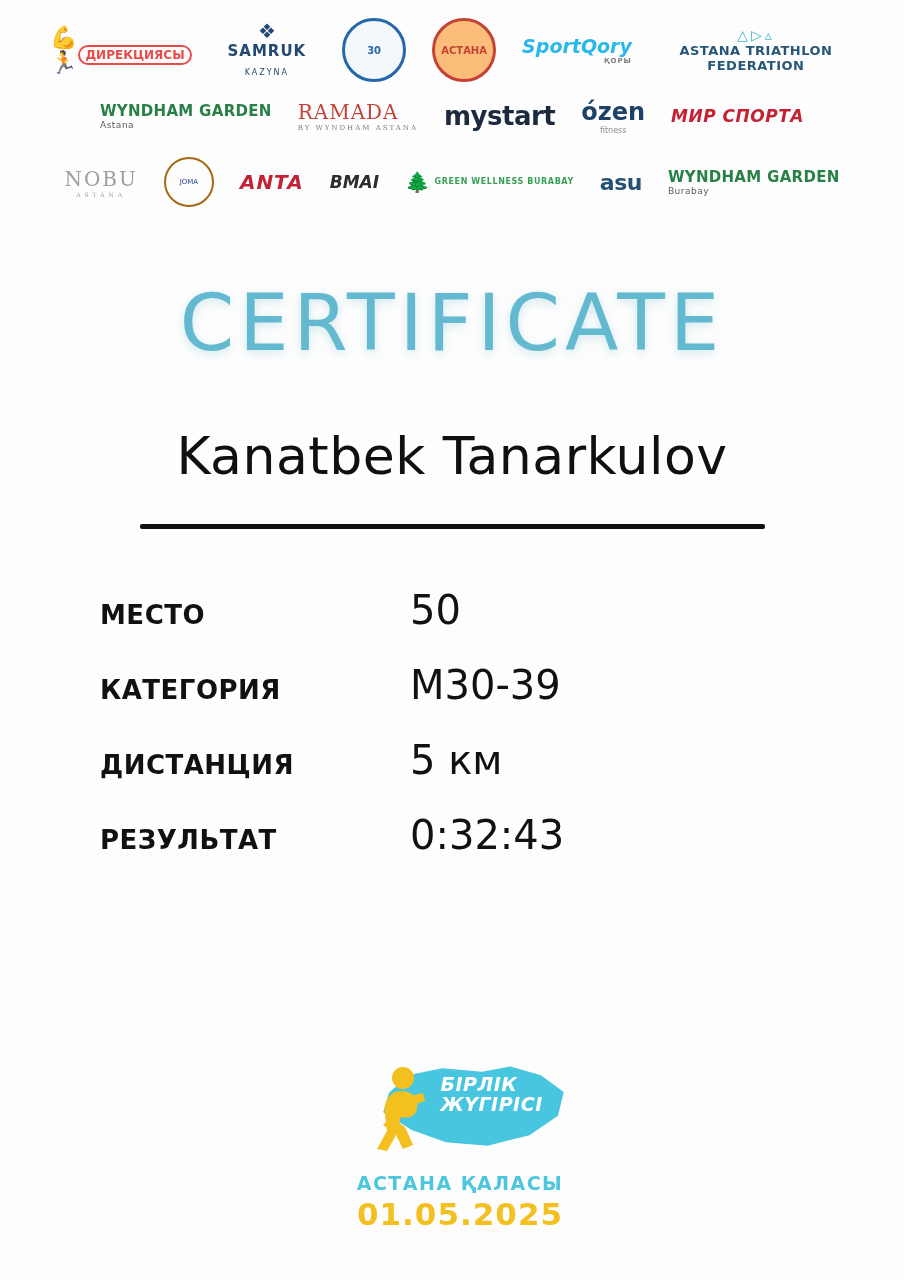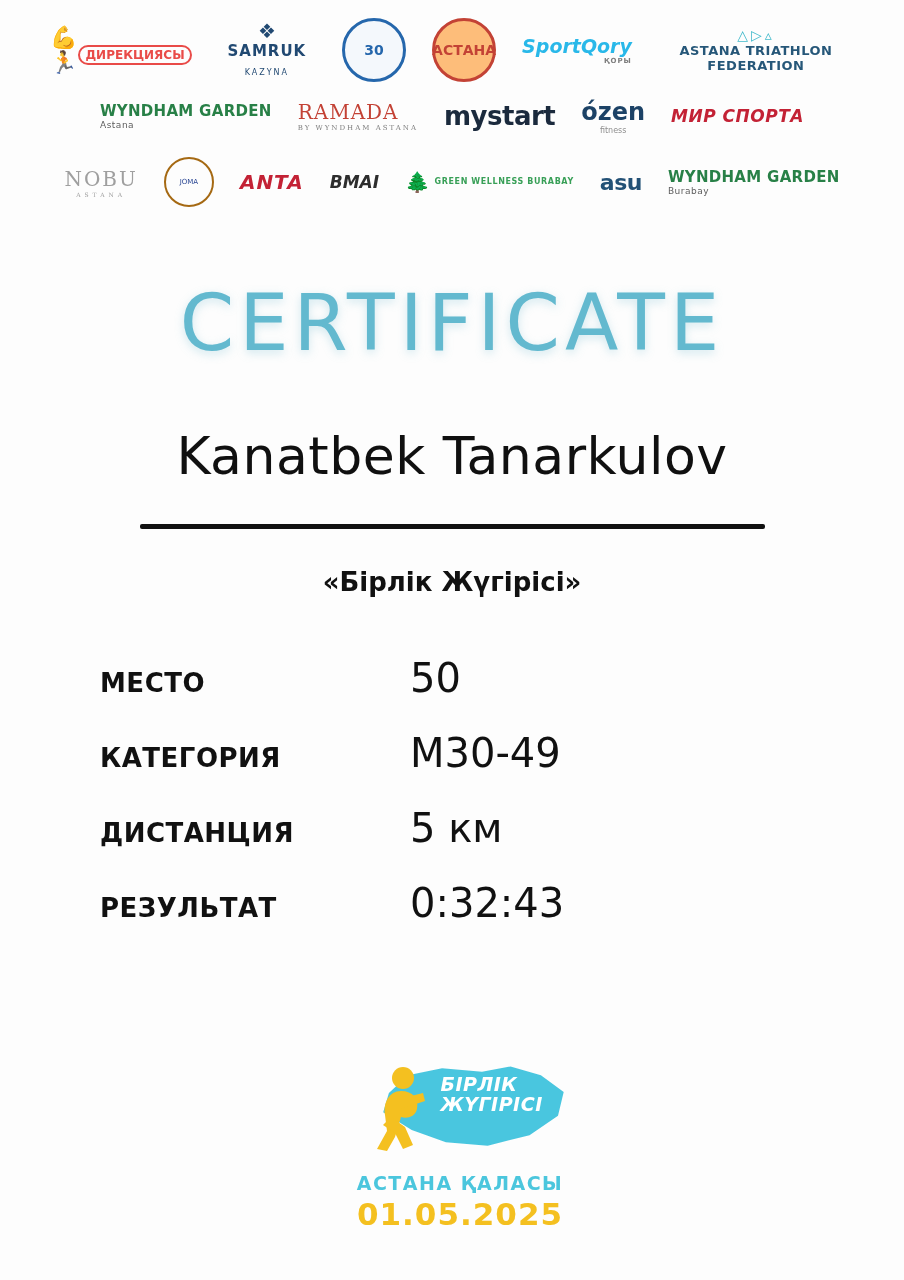--- a/index.html
+++ b/index.html
@@ -58,21 +58,21 @@
     border: 2px solid #e8423f; border-radius: 12px; padding: 1px 5px; margin-top: 9px;
   }
   .sp-samruk { text-align:center; color:#16406b; }
   .sp-samruk .ico { font-size: 20px; display:block; line-height: 1; }
   .sp-samruk .t1 { font-weight: bold; font-size: 15px; letter-spacing: 1px; text-align: center; }
   .sp-samruk .t2 { font-size: 8px; letter-spacing: 2px; }
 
   .seal {
     width: 58px; height: 58px; border-radius: 50%;
     border: 3px solid #1a5fa8; display: flex; align-items: center;
-    justify-content: center; color: #1a5fa8; font-size: 14px;
+    justify-content: center; color: #1a5fa8; font-size: 10px;
     font-weight: bold; text-align: left; background: #f4f8fc;
   }
   .seal.red {
     border-color: #c0392b; color: #c0392b; background: #fdba74;
   }
   .sp-sportqory { color: #1eb5e8; font-weight: bold; font-style: italic; font-size: 19px; }
   .sp-sportqory .sub { display:block; font-size: 7px; font-style: normal; color:#777; letter-spacing: 1px; text-align:right;}
   .sp-triathlon { color: #1b4f72; font-size: 10px; font-weight: bold; letter-spacing: 1.5px; line-height: 1.25; text-align:center;}
   .sp-triathlon .shapes { color: #37b6c8; font-size: 14px; letter-spacing: 3px; display:block; }
 
@@ -317,30 +317,29 @@
         </div>
       </div>
     </div>
   </div>
 
   <div class="title">CERTIFICATE</div>
 
   <div class="name">Kanatbek Tanarkulov</div>
   <div class="divider"></div>
 
-  <div class="event">«Бірлік Жүгірісі»</div>
 
   <div class="results">
     <div class="result-row">
       <div class="result-label">МЕСТО</div>
       <div class="result-value">50</div>
     </div>
     <div class="result-row">
       <div class="result-label">КАТЕГОРИЯ</div>
-      <div class="result-value">M30-49</div>
+      <div class="result-value">M30-39</div>
     </div>
     <div class="result-row">
       <div class="result-label">ДИСТАНЦИЯ</div>
       <div class="result-value">5 км</div>
     </div>
     <div class="result-row">
       <div class="result-label">РЕЗУЛЬТАТ</div>
       <div class="result-value">0:32:43</div>
     </div>
   </div>

